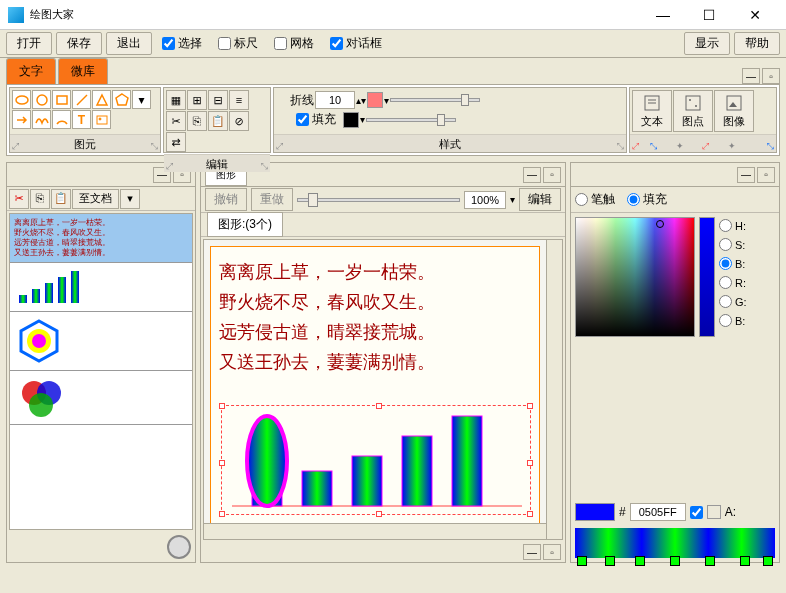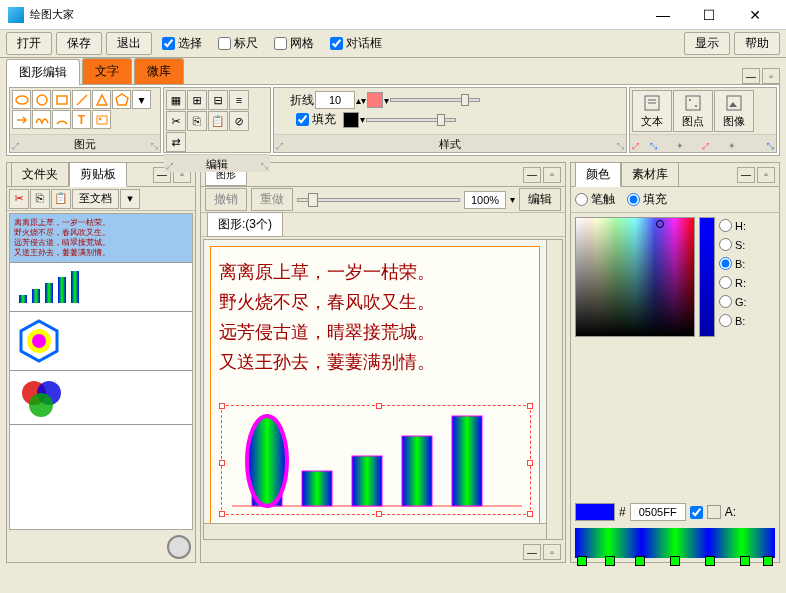--- a/index.html
+++ b/index.html
@@ -113,21 +113,20 @@
       <input type="checkbox" checked="" style="">
       <span>对话框</span>
     </label>
   <div class="spacer"></div>
   <div class="menu-btn">显示</div>
   <div class="menu-btn">帮助</div>
 </div>
 
 <div style="position:relative;">
 <div class="tab-strip">
-  <div class="tab active">图形编辑</div>
   <div class="tab">文字</div>
   <div class="tab">微库</div>
   <div class="spacer"></div>
   <div class="panel-btn">—</div>
   <div class="panel-btn">▫</div>
 </div>
 <div class="tab-panel">
   <div class="ribbon-group" style="width:152px;">
     <div class="ribbon-body" style="flex-wrap:wrap;">
       <div class="shape-btn orange">
@@ -267,24 +266,20 @@
           <span class="caret" style="left:98px;right:auto;">✦</span>
           <span class="caret" style="color:#06f;">⤡</span>
         </div>
   </div>
 </div>
 </div>
 
 <div class="main-row">
   <div class="panel panel-left">
     <div class="panel-head">
-      <div class="tabs">
-        <div class="ptab">文件夹</div>
-        <div class="ptab active">剪贴板</div>
-      </div>
       <div class="rbtns">
           <div class="panel-btn">—</div>
           <div class="panel-btn">▫</div>
         </div>
     </div>
     <div class="left-tools">
       <div class="tb" style="color:#d00;">✂</div>
       <div class="tb">⎘</div>
       <div class="tb">📋</div>
       <div class="tb" style="width:auto;padding:0 6px;">至文档</div>
@@ -391,24 +386,20 @@
       <div class="scrollbar-h"></div>
     </div>
     <div class="panel-strip">
         <div class="panel-btn">—</div>
         <div class="panel-btn">▫</div>
       </div>
   </div>
 
   <div class="panel panel-right">
     <div class="panel-head">
-      <div class="tabs">
-        <div class="ptab active">颜色</div>
-        <div class="ptab">素材库</div>
-      </div>
       <div class="rbtns">
           <div class="panel-btn">—</div>
           <div class="panel-btn">▫</div>
         </div>
     </div>
     <div class="color-tools">
       <label class="radio-lbl">
           <input type="radio" name="cm" style="">
           <span>笔触</span>
         </label>

